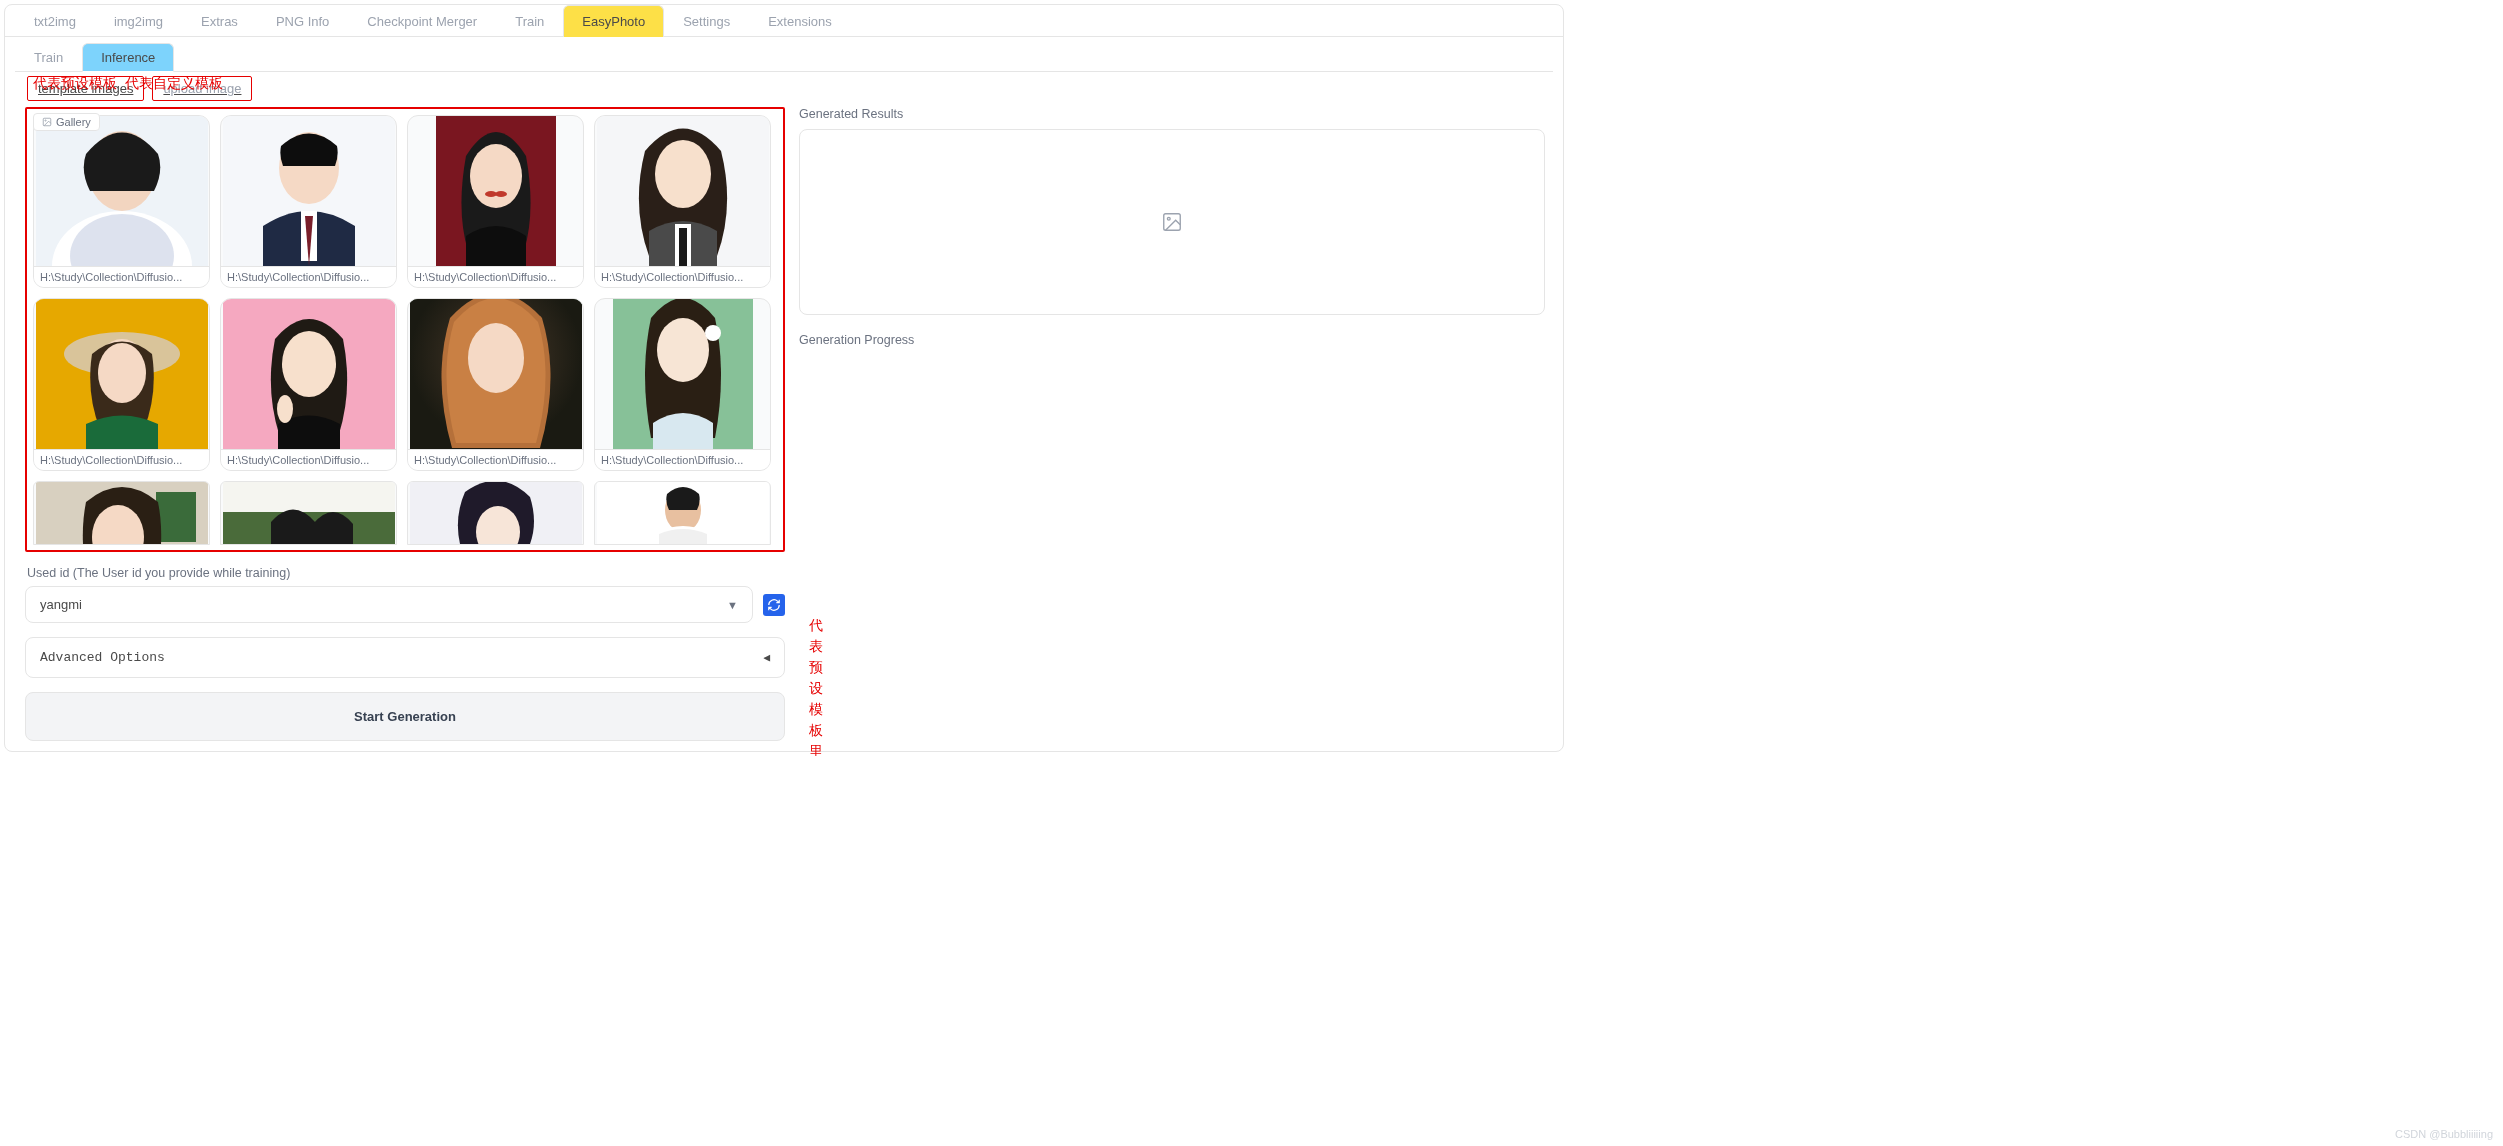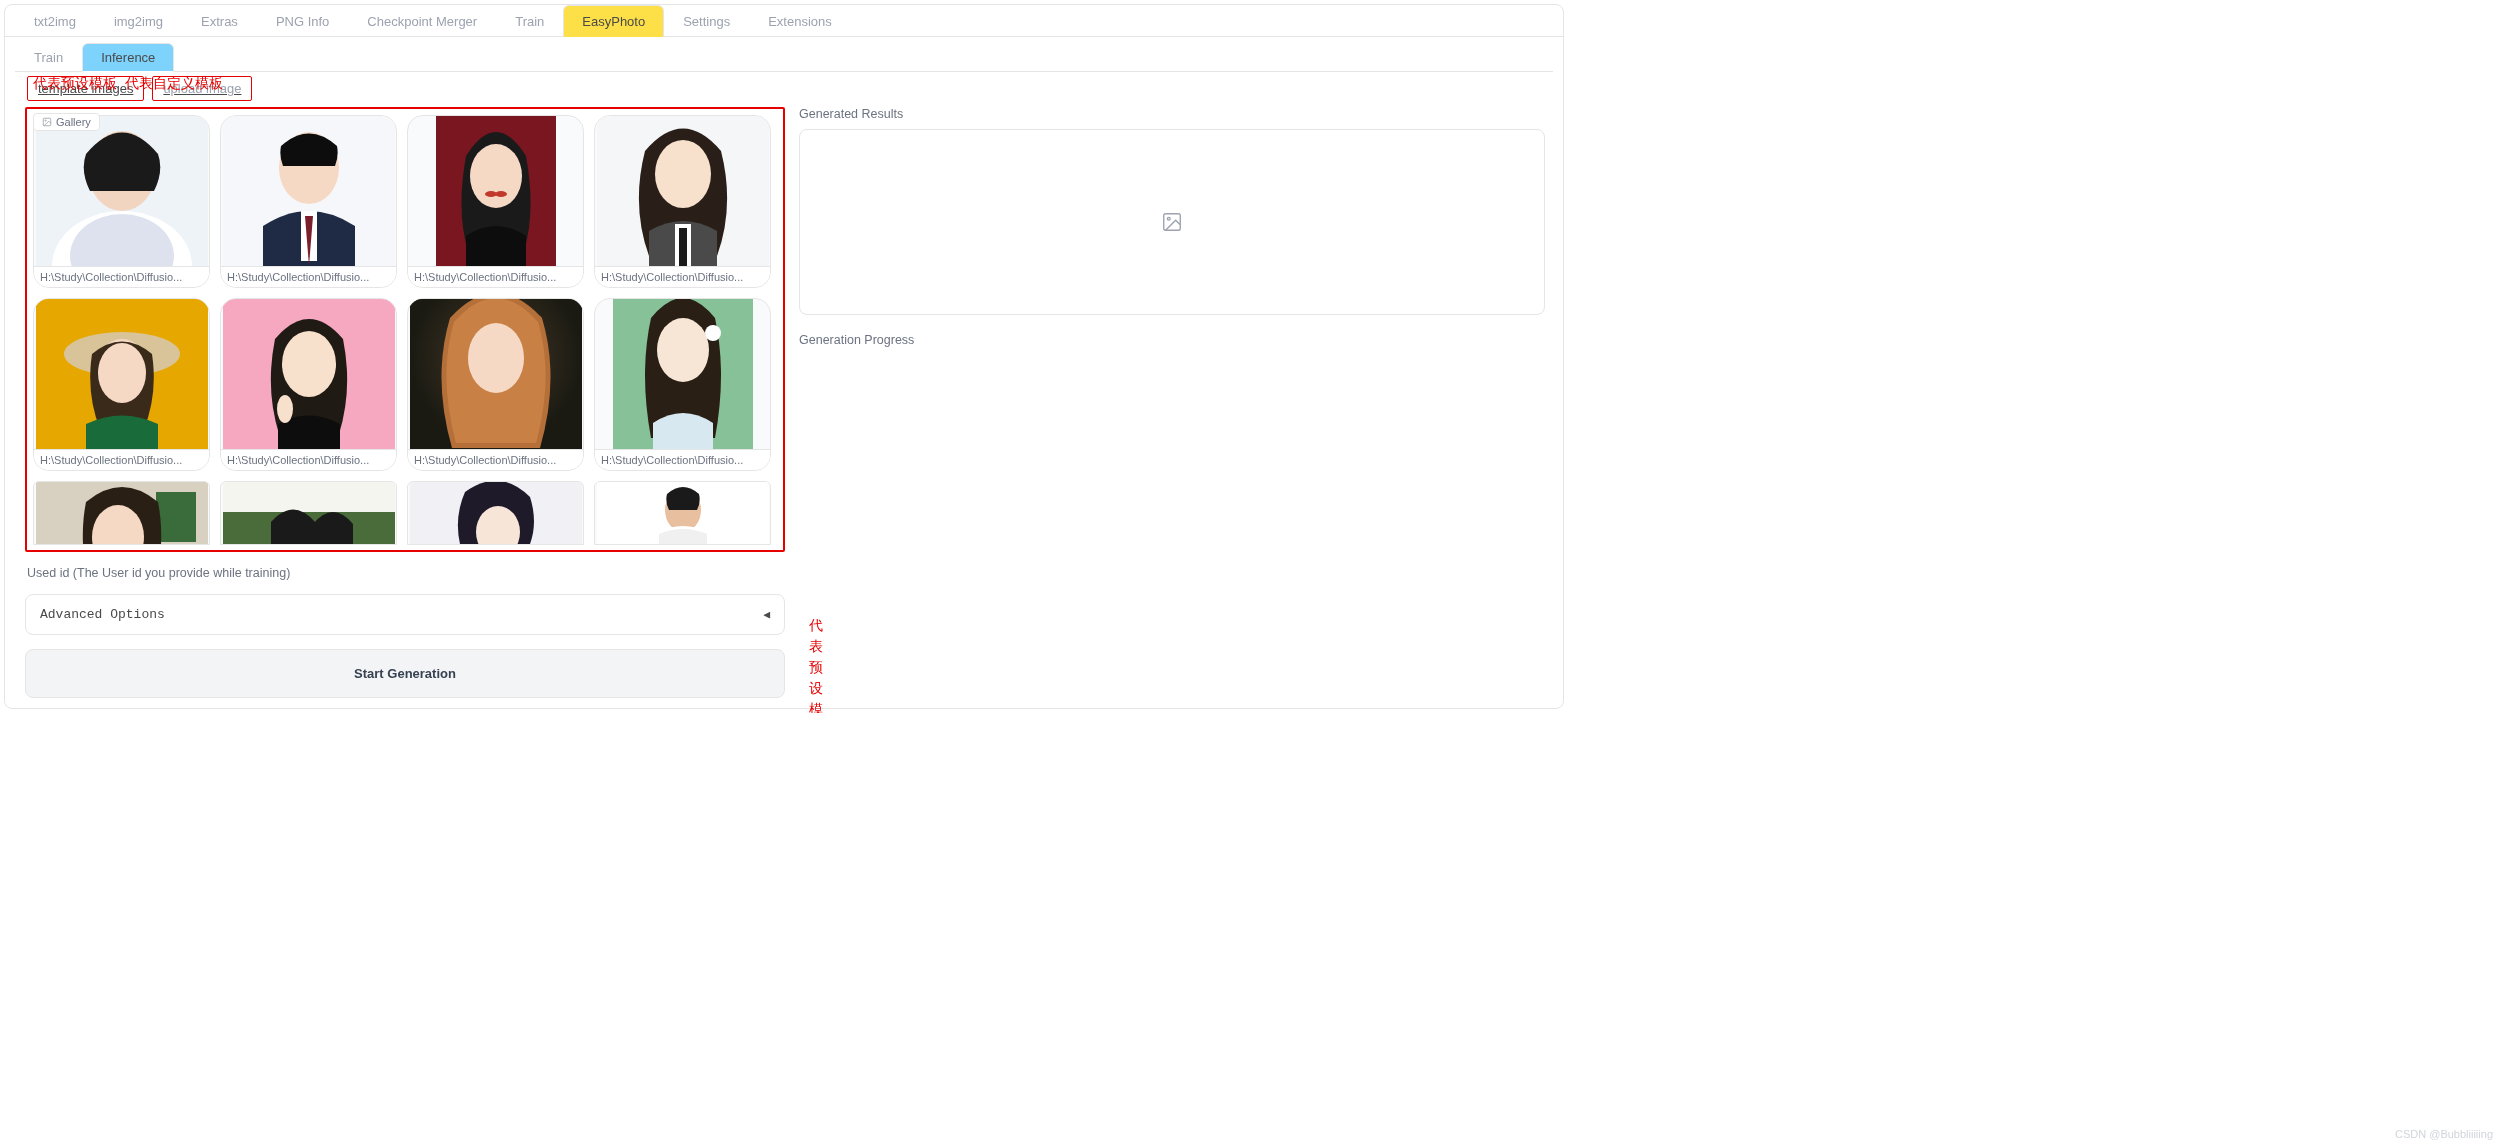--- a/index.html
+++ b/index.html
@@ -20,21 +20,21 @@
 .content-row { display: flex; gap: 14px; padding: 6px 10px 0 20px; }
 .left-col { width: 760px; }
 .right-col { flex: 1; padding-right: 8px; }
 .gallery-wrap { border: 2px solid #e60000; border-radius: 2px; padding: 4px; position: relative; height: 445px; }
 .gallery-badge { position: absolute; top: 4px; left: 6px; background: #fff; border: 1px solid #e5e5e5; border-radius: 4px; padding: 2px 8px; font-size: 11px; color: #6b7280; z-index: 2; display: flex; align-items: center; gap: 4px; text-align: center; }
 .gallery-scroll { height: 100%; overflow-y: auto; padding: 2px 8px 2px 2px; }
 .gallery-scroll::-webkit-scrollbar { width: 14px; }
 .gallery-scroll::-webkit-scrollbar-track { background: #f3f4f6; border-radius: 8px; }
 .gallery-scroll::-webkit-scrollbar-thumb { background: #d1d5db; border-radius: 8px; }
 .gallery-grid { display: grid; grid-template-columns: repeat(4, 1fr); gap: 10px; }
-.thumb { border: 1px solid #e5e5e5; border-radius: 16px; overflow: hidden; background: #f9fafb; }
+.thumb { border: 1px solid #e5e5e5; border-radius: 11px; overflow: hidden; background: #f9fafb; }
 .thumb-img { height: 150px; display: flex; align-items: center; justify-content: center; overflow: hidden; }
 .thumb-img svg { display: block; }
 .thumb-cap { border-top: 1px solid #e5e5e5; padding: 4px 6px; font-size: 11px; color: #6b7280; white-space: nowrap; overflow: hidden; text-overflow: ellipsis; background: #fff; border-radius: 0 0 6px 6px; }
 .thumb-partial .thumb-img { height: 62px; align-items: flex-start; }
 .thumb-partial { border-radius: 6px 6px 0 0; }
 .anno-side { position: absolute; left: 784px; top: 508px; color: #e60000; font-size: 14px; line-height: 1.5; }
 .field-label { font-size: 12.5px; color: #6b7280; margin: 14px 0 6px 2px; }
 .select-row { display: flex; gap: 10px; align-items: center; }
 .select-box { flex: 1; border: 1px solid #e5e5e5; border-radius: 8px; padding: 10px 14px; display: flex; justify-content: space-between; align-items: center; cursor: pointer; }
 .select-caret { color: #6b7280; font-size: 11px; }
@@ -254,20 +254,31 @@
           </div>
         </div>
       </div>
 
       <div class="anno-side">
         <div>代表预设模板里面的图片</div>
         <div>点击就可以选取</div>
       </div>
 
       <div class="field-label">Used id (The User id you provide while training)</div>
+      <div class="select-row">
+        <div class="select-box">
+          <span>yangmi</span>
+          <span class="select-caret">▼</span>
+        </div>
+        <div class="refresh-btn">
+          <svg viewBox="0 0 24 24">
+              <path d="M3 12a9 9 0 0 1 15-6.7L21 8M21 3v5h-5M21 12a9 9 0 0 1-15 6.7L3 16M3 21v-5h5"></path>
+            </svg>
+        </div>
+      </div>
 
       <div class="accordion">
         <span>Advanced Options</span>
         <span class="accordion-caret">◀</span>
       </div>
 
       <div class="gen-btn">Start Generation</div>
     </div>
 
     <div class="right-col">

